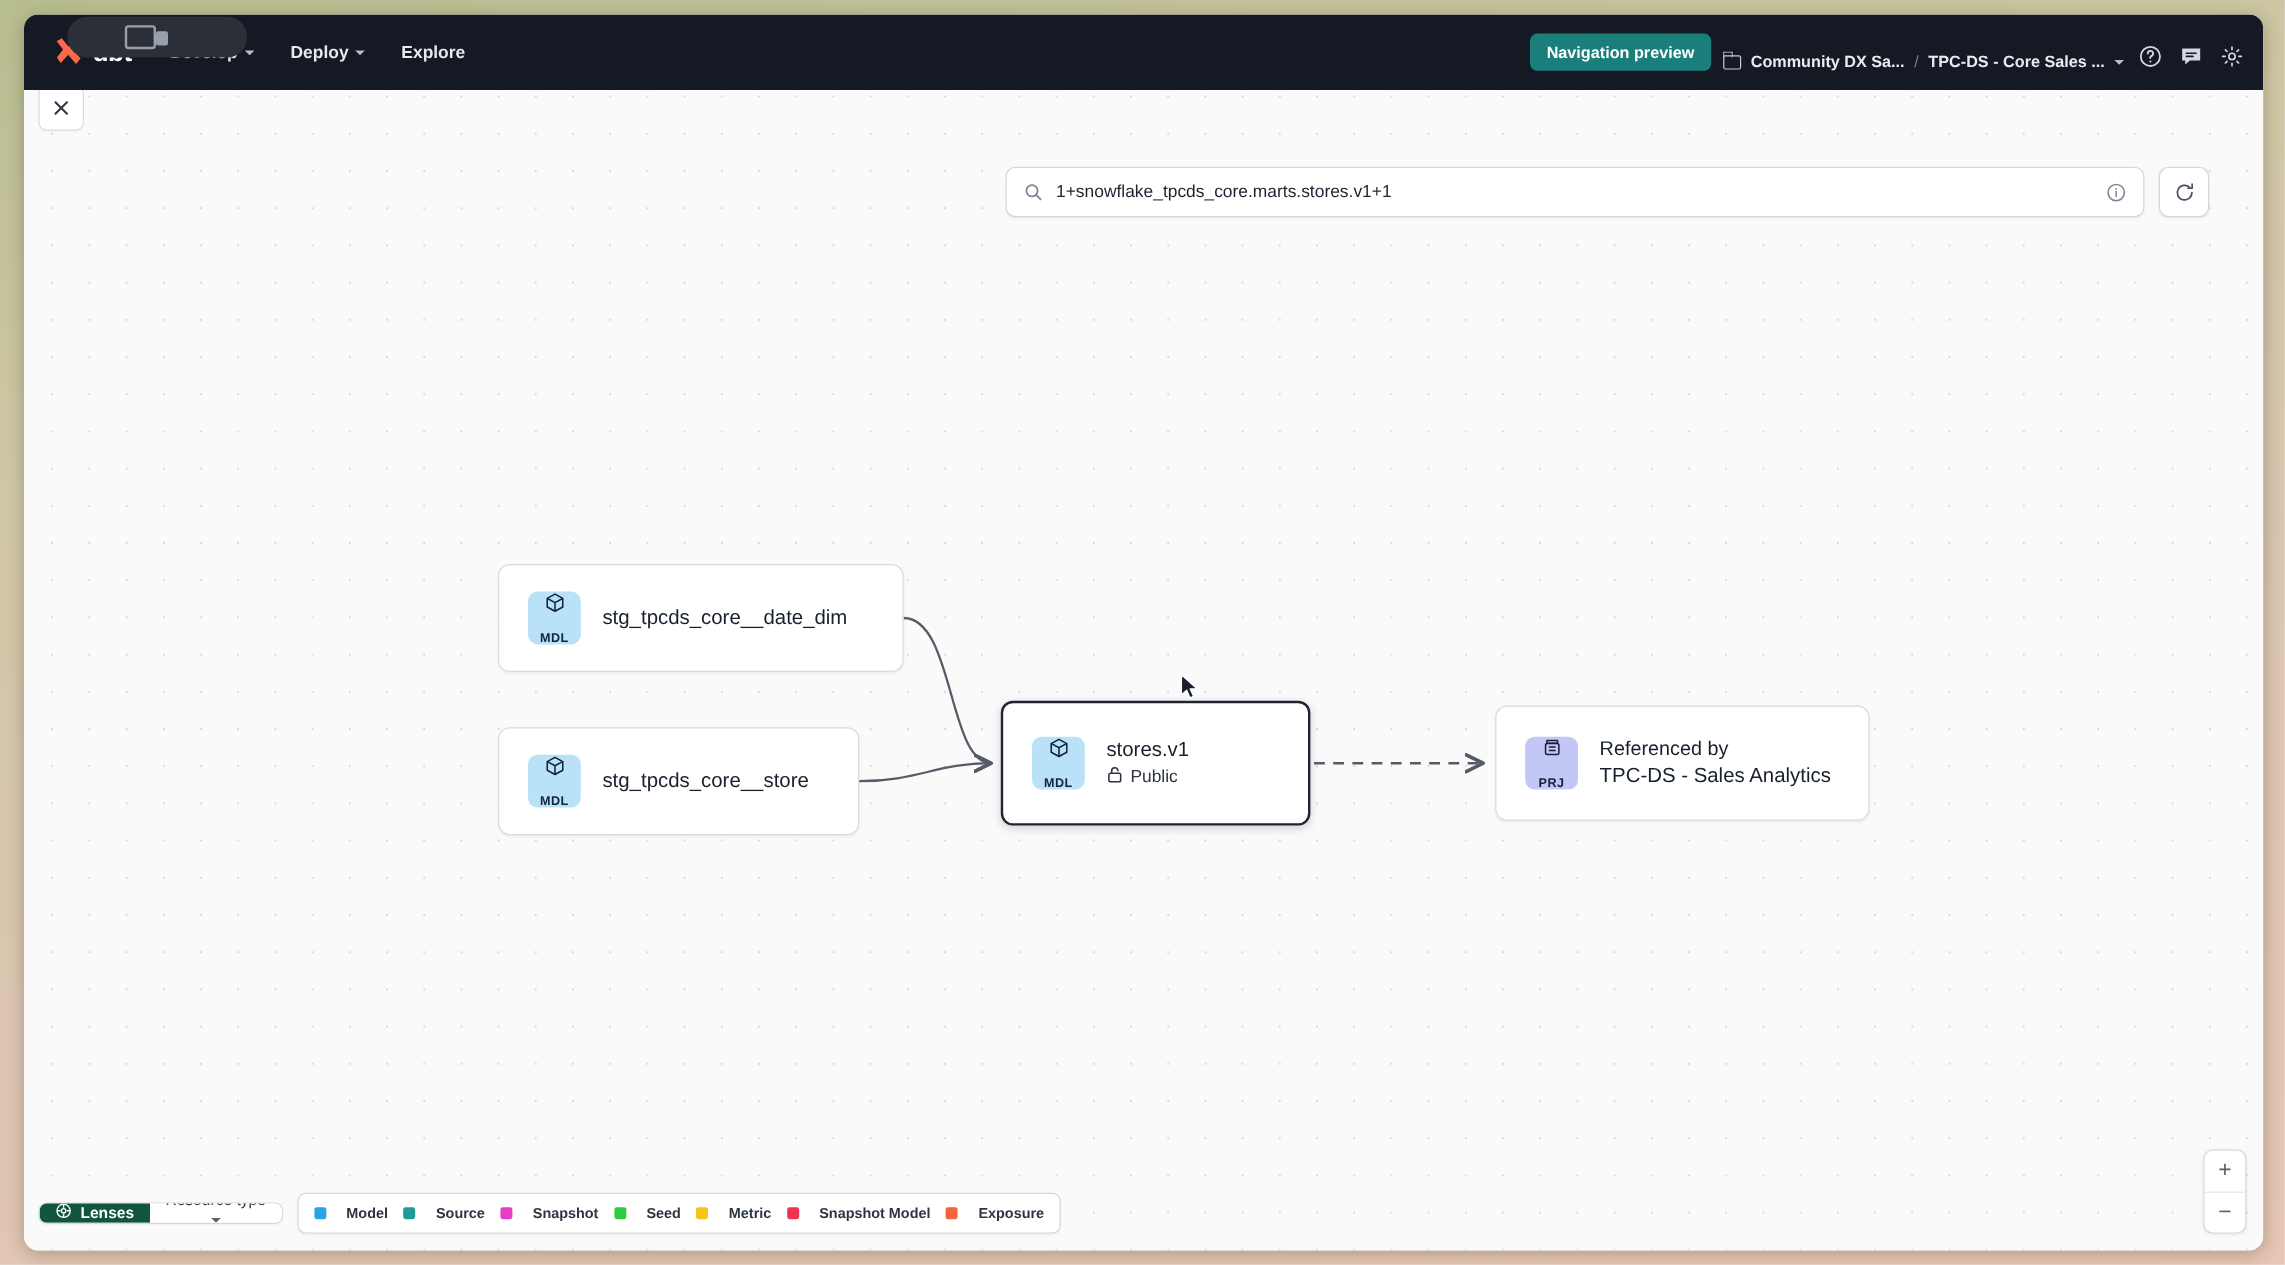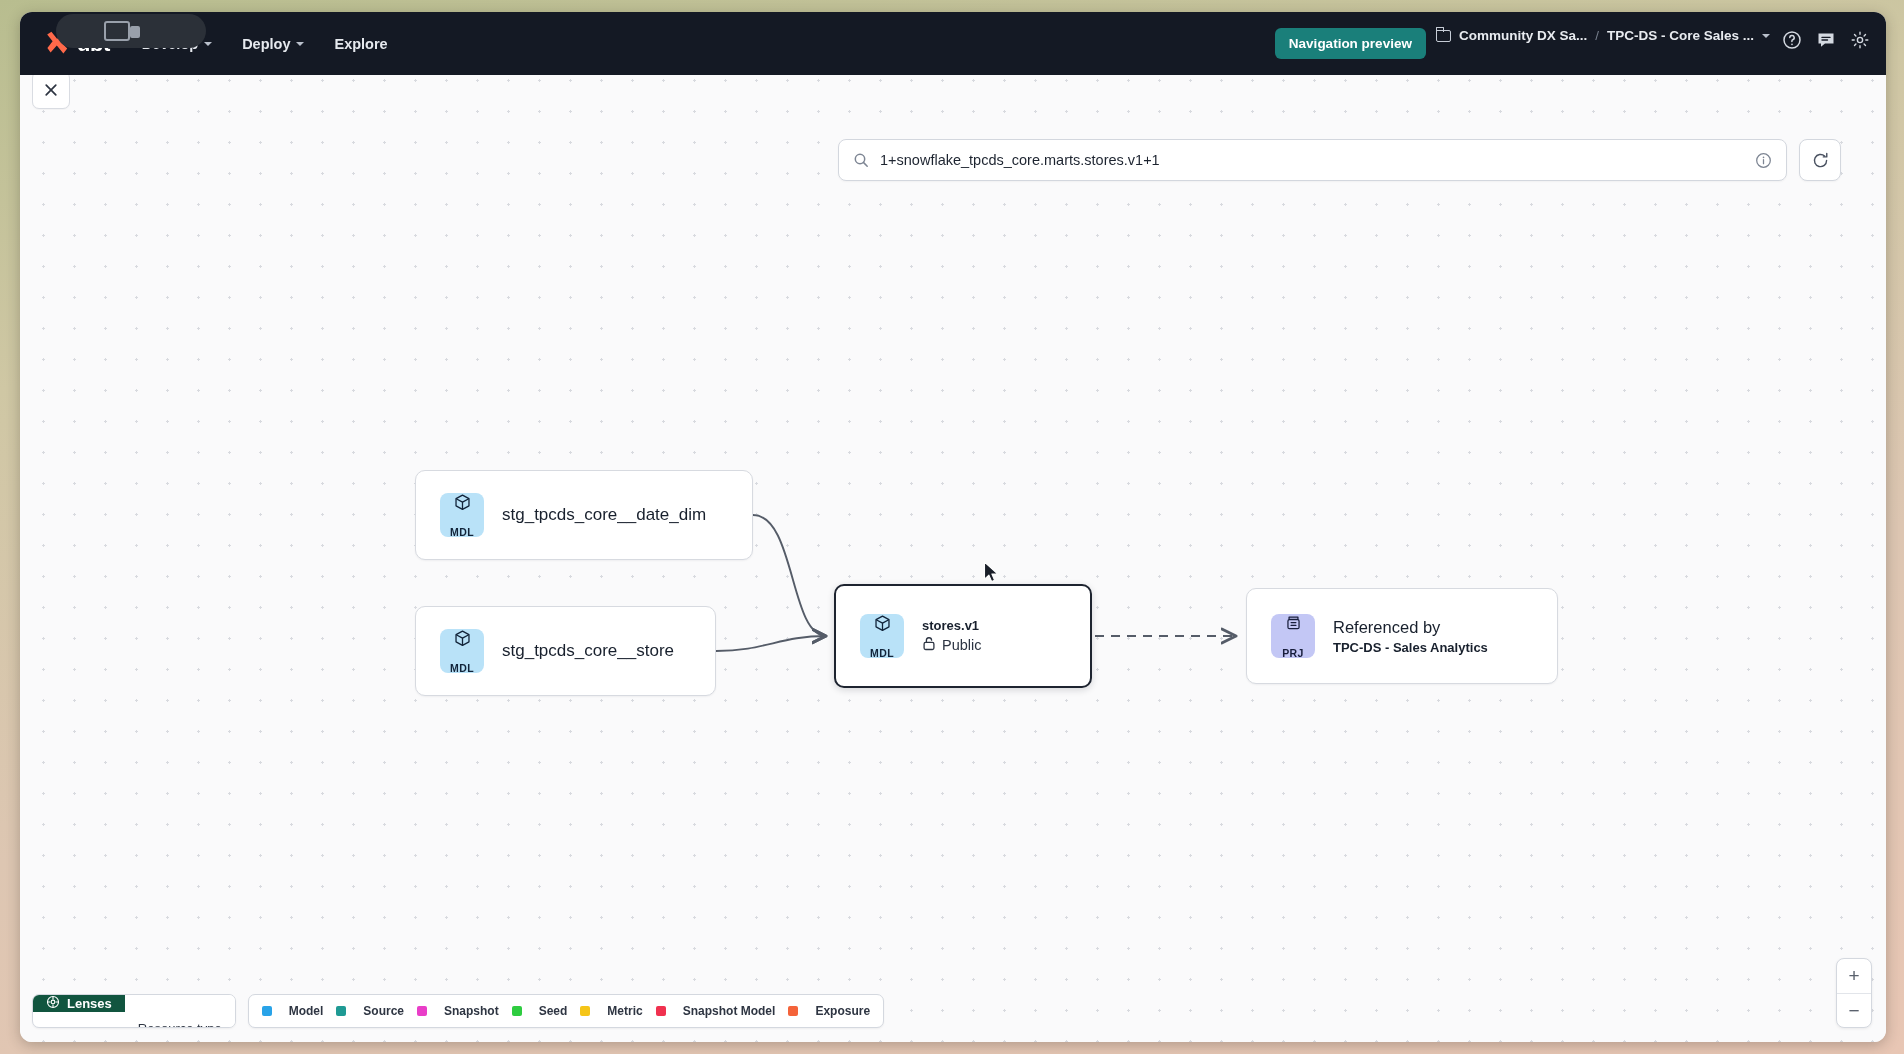--- a/index.html
+++ b/index.html
@@ -56,21 +56,21 @@
   .nav-links { display: flex; align-items: center; gap: 26px; }
   .nav-link {
     font-size: 14.5px; font-weight: 600; color: #e6e9ee;
     display: flex; align-items: center; gap: 6px; cursor: pointer;
     padding: 5px 2px;
   }
   .caret-sm {
     width: 0; height: 0; border-left: 4px solid transparent;
     border-right: 4px solid transparent; border-top: 4.5px solid #b9c0cb;
   }
-  .nav-right { margin-left: auto; display: flex; align-items: flex-start; gap: 10px; padding-left: 44px; }
+  .nav-right { margin-left: auto; display: flex; align-items: flex-end; gap: 10px; padding-left: 44px; }
   .nav-preview-btn {
     background: #1a7f7a; color: #fff; font-size: 13.5px; font-weight: 600;
     padding: 8px 14px; border-radius: 6px; cursor: pointer; white-space: nowrap;
   }
   .breadcrumb-nav { display: flex; align-items: center; gap: 8px; font-size: 13.5px; font-weight: 700; color: #e8ebf0; }
   .bc-sep { color: #767e8c; font-weight: 400; }
   .folder-ic { width: 15px; height: 12px; position: relative; display:inline-block; }
   .folder-ic:before {
     content:""; position:absolute; inset:0;
     border: 1.6px solid #c6ccd6; border-radius: 2px; border-top-left-radius:0;
@@ -161,30 +161,30 @@
     width: 44px; height: 44px; border-radius: 8px;
     display: flex; flex-direction: column; align-items: center; justify-content: center;
     gap: 15px; flex: none;
   }
   .badge.mdl { background: #b9e2f8; color: #12243a; }
   .badge.prj { background: #c3c7f5; color: #181e3c; }
   .badge .bl { font-size: 10.5px; font-weight: 700; letter-spacing: .4px; line-height: 1; }
   .node-label { font-size: 17px; color: #18202d; font-weight: 400; white-space: nowrap; }
   .node-title-stack { display: flex; flex-direction: column; gap: 3px; }
   .node-title-stack .t1 { font-size: 16.5px; color: #18202d; }
-  .node-title-stack .t2 { font-size: 13px; color: #18202d; font-weight: bold; }
+  .node-title-stack .t2 { font-size: 17px; color: #18202d; }
   .access-row { display: flex; align-items: center; gap: 6px; font-size: 14.5px; color: #2c3442; }
 
   
   #bottombar {
     position: absolute; left: 12px; bottom: 14px;
     display: flex; align-items: center; gap: 12px;
   }
   .lenses-group {
-    height: 34px; display: flex; align-items: flex-start;
+    height: 18px; display: flex; align-items: flex-end;
     border: 1px solid #d4d8df; border-radius: 7px; overflow: hidden;
     background: #fff; box-shadow: 0 1px 2px rgba(0,0,0,.05);
   }
   .lenses-btn {
     background: #11553f; color: #fff; display: flex; align-items: center; gap: 7px;
     padding: 0 13px; font-size: 13px; font-weight: 700; cursor: pointer;
   }
   .restype-btn {
     display: flex; align-items: center; gap: 8px; padding: 0 13px;
     font-size: 13px; color: #2e3542; cursor: pointer; background: #fff; flex-direction: column;

